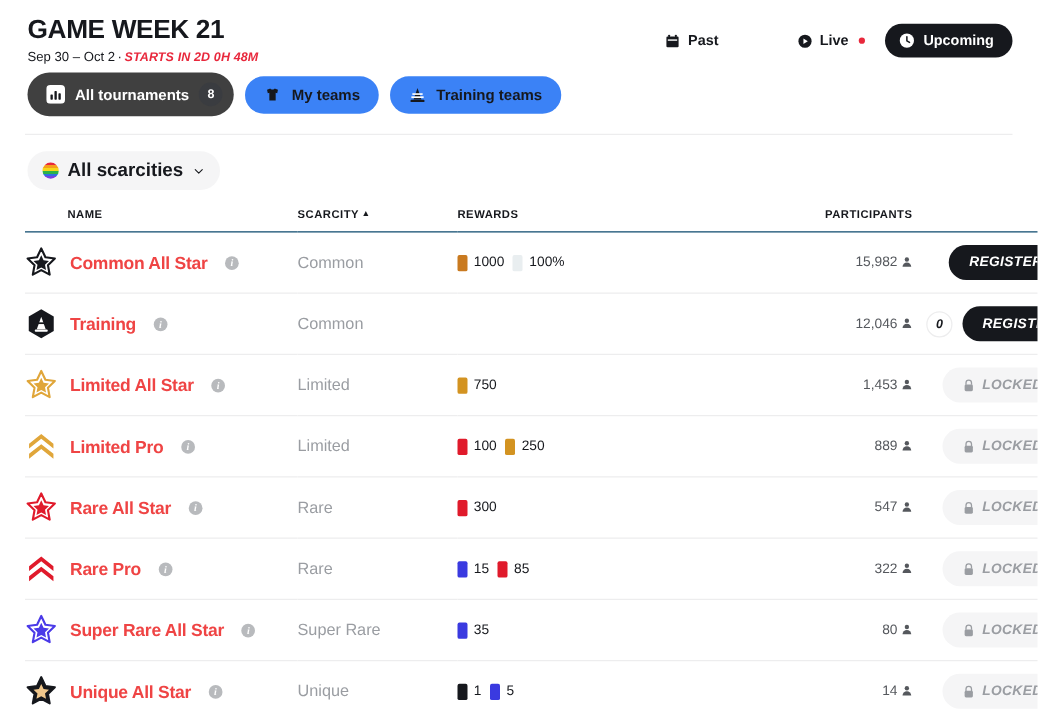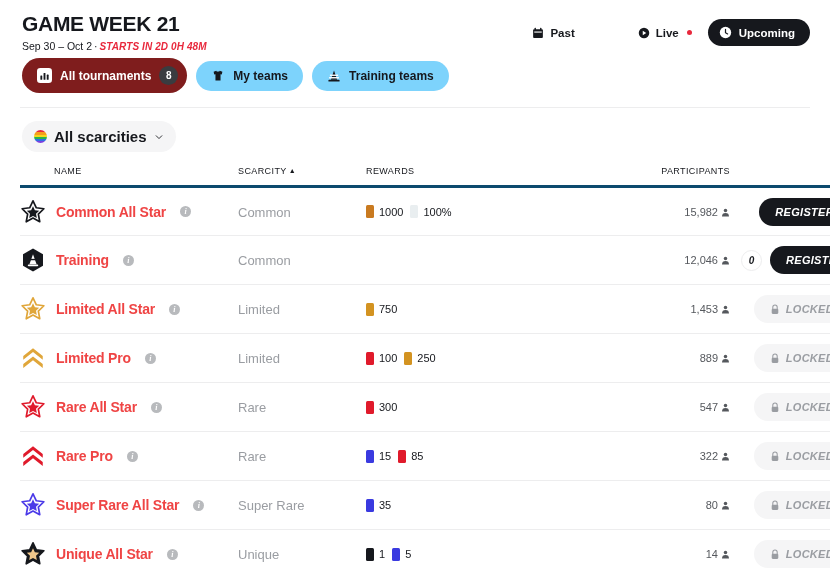--- a/index.html
+++ b/index.html
@@ -52,23 +52,23 @@
     font-size: 11.5px; font-weight: 700; cursor: pointer; border: none;
     font-family: inherit;
   }
 
   
   .tabs { display: flex; align-items: center; gap: 9px; margin-top: 6px; padding-left: 2px; }
   .tab {
     display: flex; align-items: center; gap: 8px;
     border-radius: 20px; padding: 8px 15px;
     font-size: 12px; font-weight: 700; cursor: pointer; border: none;
-    background: #7dd3fc; color: #16181d; font-family: inherit;
-  }
-  .tab.active { background: #7f1d1d; color: #ffffff; padding-right: 9px; }
+    background: #3b82f6; color: #16181d; font-family: inherit;
+  }
+  .tab.active { background: #404040; color: #ffffff; padding-right: 9px; }
   .tab-badge {
     background: #3a3c40; color: #ffffff;
     border-radius: 50%; width: 19px; height: 19px;
     display: flex; align-items: center; justify-content: center;
     font-size: 10px; font-weight: 700;
   }
   .tabs-rule { border-bottom: 1px solid #ededee; margin-top: 14px; }
 
   
   .filters { margin-top: 13px; padding-left: 2px; display: flex; }
@@ -79,23 +79,23 @@
     color: #16181d; cursor: pointer; font-family: inherit;
   }
   .rainbow {
     width: 13px; height: 13px; border-radius: 50%;
     background: linear-gradient(180deg,#e8283c 0 18%,#f59e1b 18% 36%,#f5d71b 36% 52%,#2bb34a 52% 70%,#2f6fe0 70% 86%,#7b3fe0 86% 100%);
   }
 
   
   table.tourney { width: 100%; border-collapse: collapse; margin-top: 14px; table-layout: fixed; }
   table.tourney thead th {
-    text-align: left; font-size: 9px; font-weight: 400;
+    text-align: left; font-size: 9px; font-weight: 700;
     letter-spacing: 0.4px; color: #16181d; padding: 0 0 9px 0;
-    border-bottom: 3px solid #0c4a6e;
+    border-bottom: 1px solid #0c4a6e;
   }
   th.c-name  { width: 218px; padding-left: 34px !important; }
   th.c-scar  { width: 128px; }
   th.c-rew   { width: 250px; }
   th.c-part  { width: 128px; text-align: right !important; padding-right: 14px !important; }
   th.c-act   { width: 106px; }
   .sort-caret { font-size: 7px; margin-left: 2px; vertical-align: 1px; }
 
   table.tourney tbody tr { border-bottom: 1px solid #ededee; height: 49px; }
   table.tourney tbody td { vertical-align: middle; }

